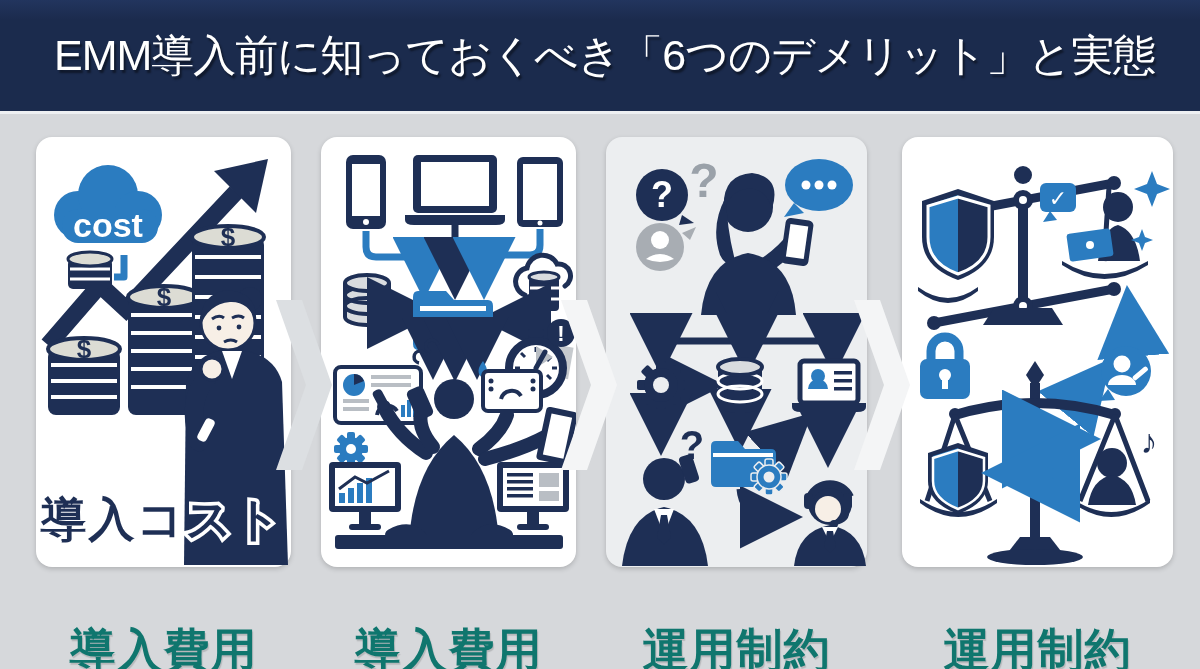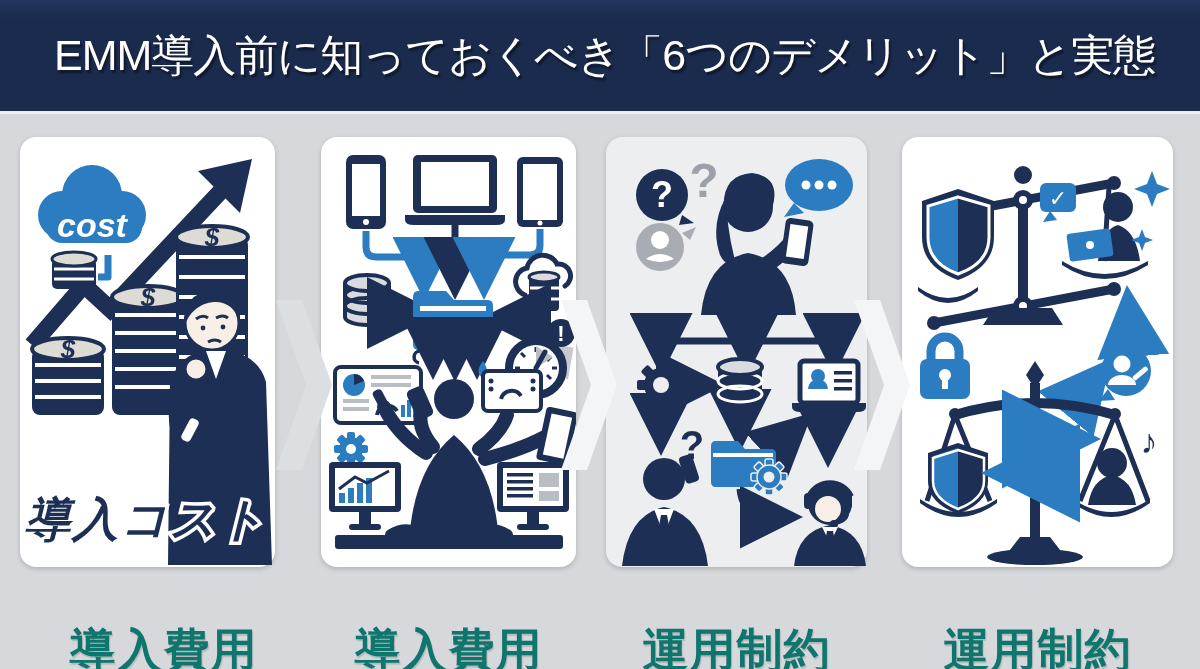--- a/index.html
+++ b/index.html
@@ -10,21 +10,21 @@
           background:linear-gradient(#22355e 0%,#1b2b4d 18%,#1b2b4d 100%);
           border-bottom:3px solid #eef0f2;box-sizing:border-box;
           display:flex;align-items:center;}
   .header h1{margin:0 8px 0 54px;font-size:43px;font-weight:400;color:#ffffff;
              letter-spacing:-1px;white-space:nowrap;
              text-shadow:2px 3px 2px rgba(0,0,0,.45);}
   
   .panel{position:absolute;top:137px;height:430px;background:#ffffff;border-radius:16px;
          box-shadow:0 2px 5px rgba(0,0,0,.18);}
   .panel svg{position:absolute;left:0;top:0;width:100%;height:100%;}
-  #panel-cost{left:20px;width:255px;font-style:italic;}
+  #panel-cost{left:36px;width:255px;}
   #panel-management{left:321px;width:255px;}
   #panel-config{left:606px;width:261px;background:#eceef0;}
   #panel-operation{left:902px;width:271px;}
   
   .chev{position:absolute;top:300px;width:56px;height:170px;z-index:5;}
   
   .plabel{position:absolute;top:616px;height:70px;display:flex;align-items:center;justify-content:center;
           font-size:46px;font-weight:900;color:#0f766e;letter-spacing:1px;
           text-shadow:1px 2px 1px rgba(0,0,0,.15);}
   #label-0{left:36px;width:255px;}

